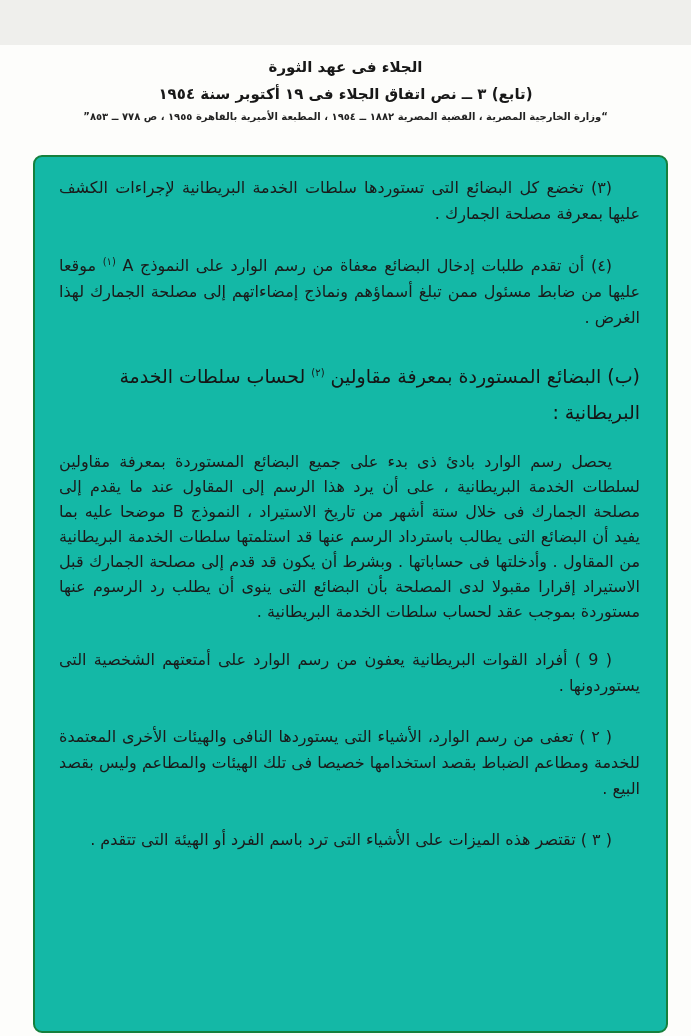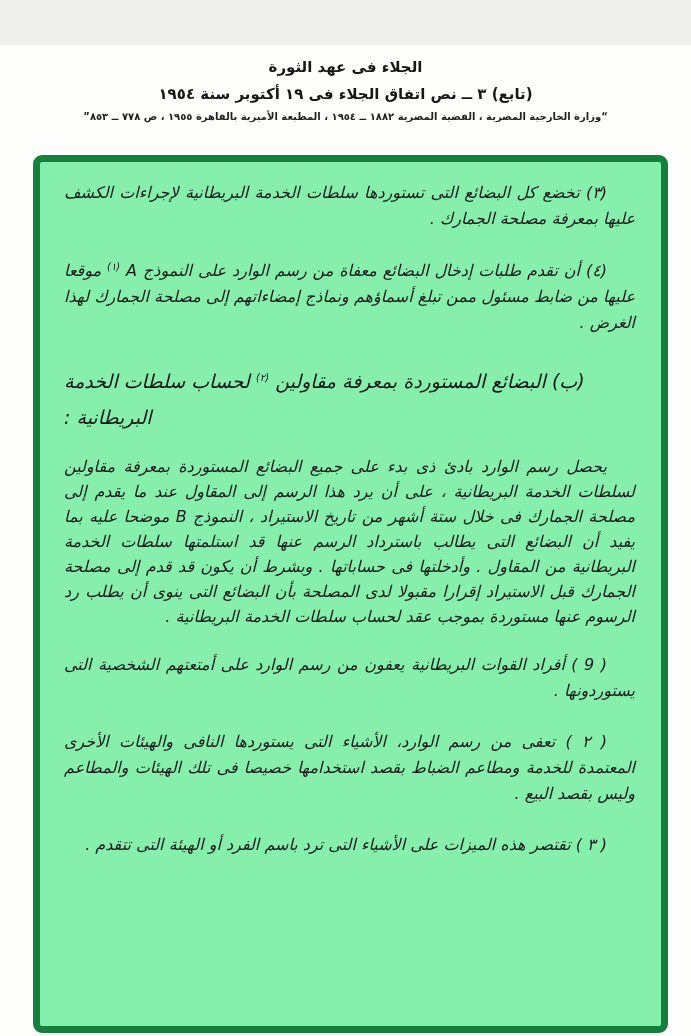--- a/index.html
+++ b/index.html
@@ -37,42 +37,41 @@
     font-weight: 700;
     margin-top: 8px;
     color: #222;
   }
   .green-box {
     position: absolute;
     top: 110px;
     left: 33px;
     width: 635px;
     height: 878px;
-    border: 7px solid #15803d;
+    border: 2px solid #15803d;
     border-radius: 9px;
-    background: #86efac;
+    background: #14b8a6;
     direction: rtl;
     padding: 10px 26px 0 24px;
     overflow: hidden;
-    font-style: italic;
   }
   .para {
     font-size: 16px;
     line-height: 26px;
     text-align: justify;
     text-indent: 28px;
     color: #1a1a1a;
   }
   .clause-3 { margin-top: 8px; }
   .clause-4 { margin-top: 26px; }
   .section-heading {
     font-size: 19px;
     font-weight: 400;
     line-height: 36px;
-    text-align: left;
+    text-align: right;
     margin-top: 27px;
     color: #151515;
   }
   .body-paragraph {
     margin-top: 19px;
     line-height: 25px;
   }
   .item-1 { margin-top: 23px; }
   .item-2 { margin-top: 25px; }
   .item-3 { margin-top: 25px; }

